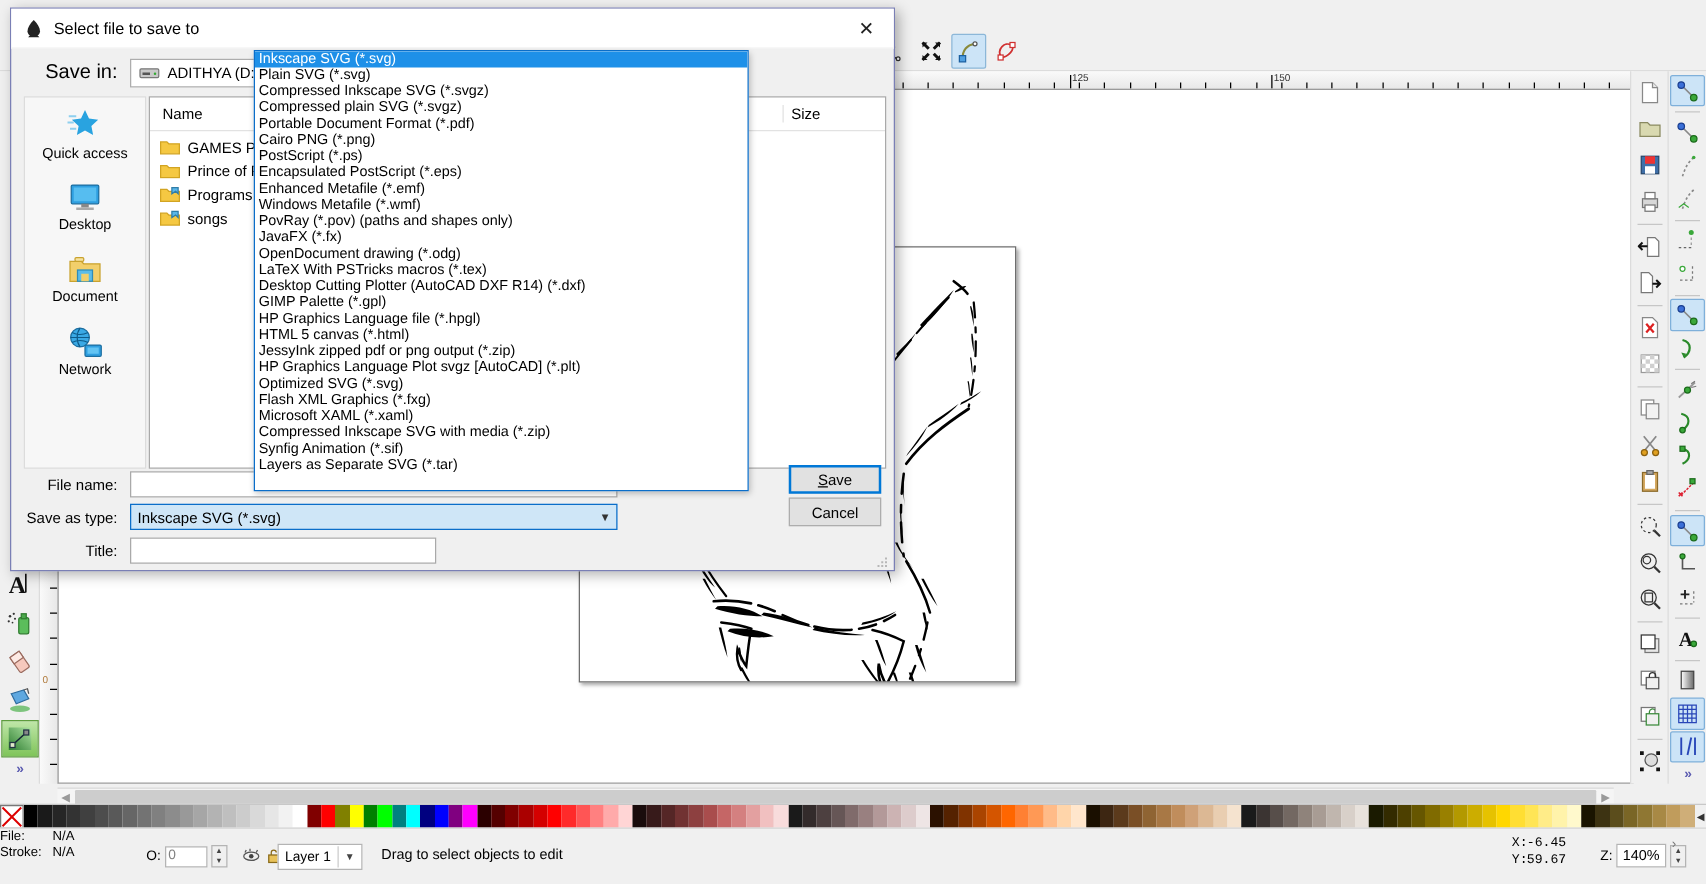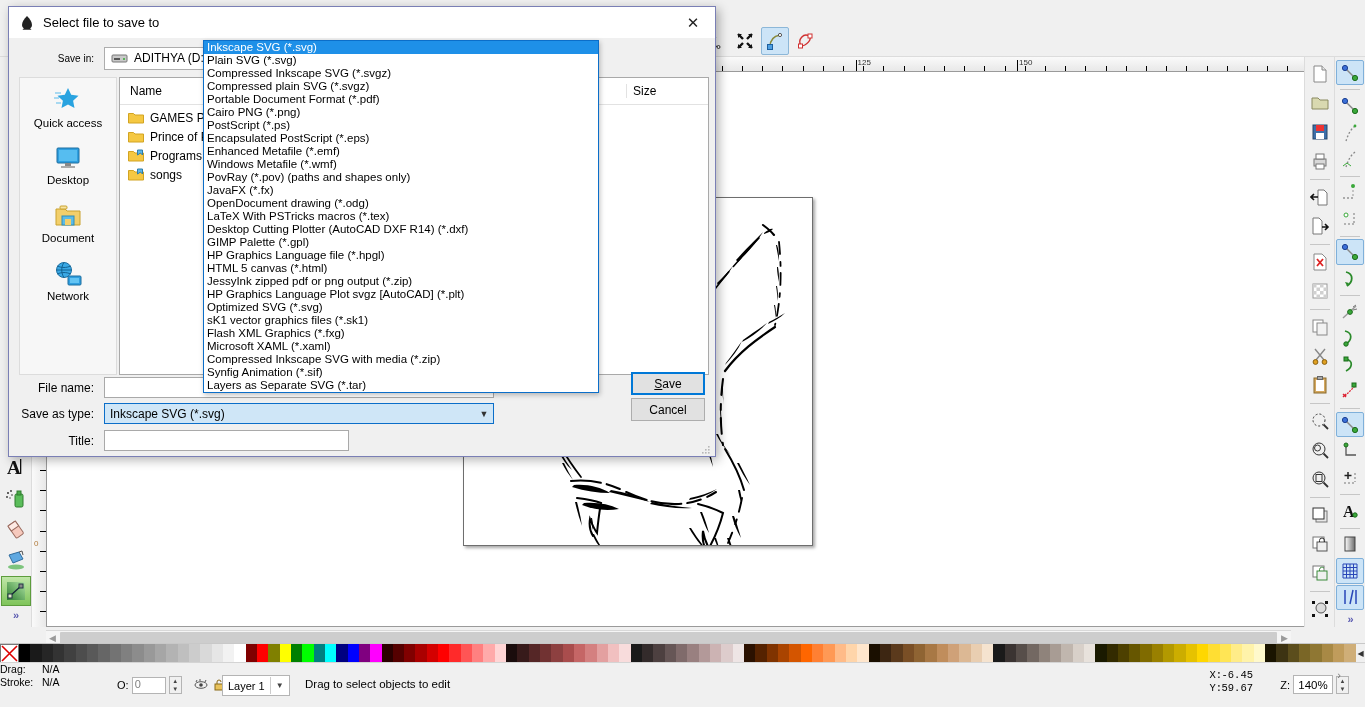--- a/index.html
+++ b/index.html
@@ -95,21 +95,21 @@
   #dialog{position:absolute;left:8px;top:6px;width:706px;height:449px;background:#f0f0f0;
     border:1px solid #7a7fb5;box-shadow:3px 3px 10px rgba(0,0,0,.30);z-index:50;}
   .dlg-title{height:31px;display:flex;align-items:center;background:#fff;
     border-bottom:1px solid #f0f0f0;}
   .dlg-ico{width:16px;height:16px;margin:0 8px 0 10px;flex:0 0 auto;}
   .dlg-title-text{font-size:13px;color:#000;flex:1;}
   .dlg-close{width:44px;height:30px;display:flex;align-items:center;justify-content:center;
     font-size:15px;color:#222;}
 
   .savein-row{position:absolute;left:0;top:38px;width:100%;height:26px;display:flex;align-items:center;}
-  .savein-lbl{width:95px;text-align:right;padding-right:10px;font-size:10px;box-sizing:border-box;}
+  .savein-lbl{width:95px;text-align:right;padding-right:10px;font-size:16px;box-sizing:border-box;}
   .combo{height:23px;border:1px solid #adadad;background:#fff;display:flex;align-items:center;
     box-sizing:border-box;}
   .combo .txt{padding:0 6px;font-size:12px;}
   .drive-ico{width:17px;height:12px;margin-left:6px;flex:0 0 auto;}
 
   .places{position:absolute;left:10px;top:70px;width:96px;height:296px;background:#f7f7f7;
     border:1px solid #dcdcdc;}
   .place{height:58px;display:flex;flex-direction:column;align-items:center;justify-content:center;gap:2px;}
   .place .plabel{font-size:11.5px;color:#000;}
 
@@ -814,21 +814,21 @@
         <div class="sw" style="background: rgb(143, 119, 51); width: 11.3305px;"></div>
         <div class="sw" style="background: rgb(168, 137, 69); width: 11.3305px;"></div>
         <div class="sw" style="background: rgb(192, 156, 92); width: 11.3305px;"></div>
         <div class="sw" style="background: rgb(207, 174, 120); width: 11.3305px;"></div>
       </div>
     <div class="pal-scroll" style="color:#333;font-size:8px;">◀</div>
   </div>
 
   <div class="statusbar">
     <div class="fillstroke">
-      <div><span class="fskey">Drag:</span><span class="fsval">N/A</span></div>
+      <div><span class="fskey">File:</span><span class="fsval">N/A</span></div>
       <div><span class="fskey">Stroke:</span><span class="fsval">N/A</span></div>
     </div>
     <div class="opacity-box">
       <span>O:</span>
       <span class="spin-in">0</span>
       <span class="spin-btns">
           <span>▲</span>
           <span>▼</span>
         </span>
     </div>
@@ -1019,19 +1019,18 @@
     <div class="dd-item">JavaFX (*.fx)</div>
     <div class="dd-item">OpenDocument drawing (*.odg)</div>
     <div class="dd-item">LaTeX With PSTricks macros (*.tex)</div>
     <div class="dd-item">Desktop Cutting Plotter (AutoCAD DXF R14) (*.dxf)</div>
     <div class="dd-item">GIMP Palette (*.gpl)</div>
     <div class="dd-item">HP Graphics Language file (*.hpgl)</div>
     <div class="dd-item">HTML 5 canvas (*.html)</div>
     <div class="dd-item">JessyInk zipped pdf or png output (*.zip)</div>
     <div class="dd-item">HP Graphics Language Plot svgz [AutoCAD] (*.plt)</div>
     <div class="dd-item">Optimized SVG (*.svg)</div>
-    <div class="dd-item">sK1 vector graphics files (*.sk1)</div>
     <div class="dd-item">Flash XML Graphics (*.fxg)</div>
     <div class="dd-item">Microsoft XAML (*.xaml)</div>
     <div class="dd-item">Compressed Inkscape SVG with media (*.zip)</div>
     <div class="dd-item">Synfig Animation (*.sif)</div>
     <div class="dd-item">Layers as Separate SVG (*.tar)</div>
   </div>
 
 </body></html>

